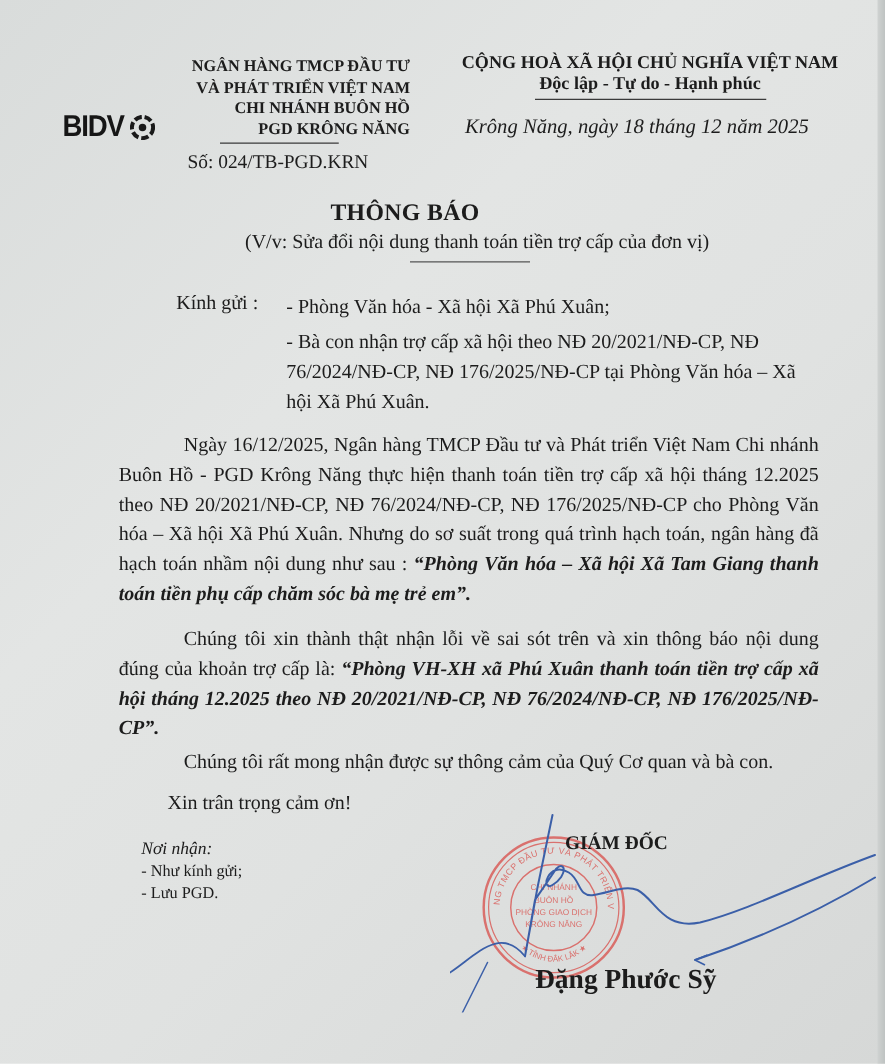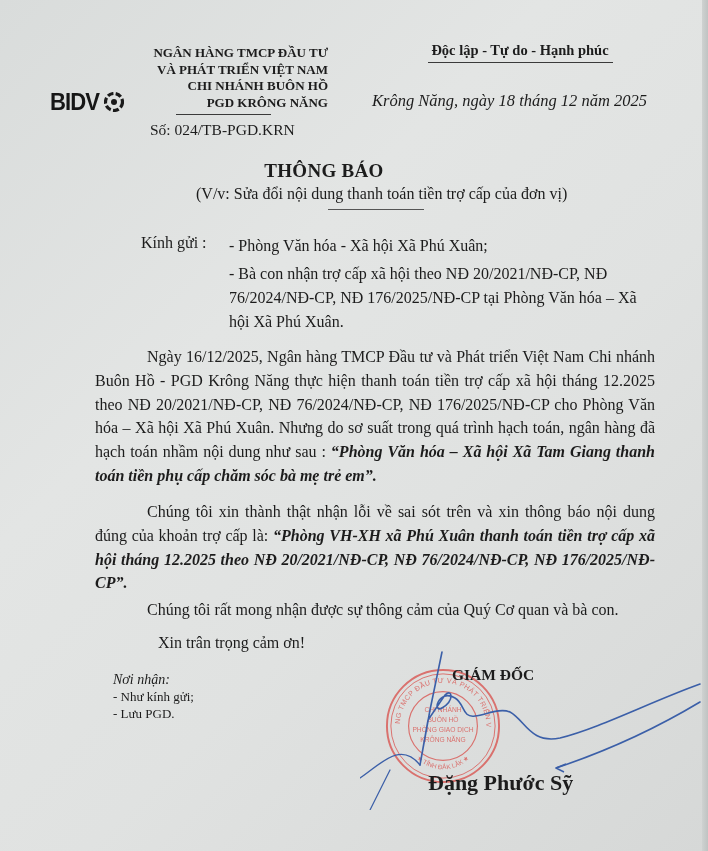--- a/index.html
+++ b/index.html
@@ -115,21 +115,21 @@
       text-align: justify;
     }
     .para .indent { display: inline-block; width: 52px; }
     .para .quote {
       font-weight: bold;
       font-style: italic;
     }
     .p1 { top: 345px; }
     .p2 { top: 500px; }
     .p3 { top: 598px; left: 95px; }
-    .p4 { top: 631px; left: 106px; }
+    .p4 { top: 631px; left: 82px; }
 
     
     .recv-block {
       left: 113px; top: 671px;
       font-size: 13px;
       line-height: 17px;
     }
     .recv-title { font-style: italic; font-size: 14px; }
 
     
@@ -169,20 +169,21 @@
 <div class="abs org-left">
   <div>NGÂN HÀNG TMCP ĐẦU TƯ</div>
   <div>VÀ PHÁT TRIỂN VIỆT NAM</div>
   <div>CHI NHÁNH BUÔN HỒ</div>
   <div>PGD KRÔNG NĂNG</div>
   <div class="underline-bar"></div>
 </div>
 <div class="abs doc-number">Số: 024/TB-PGD.KRN</div>
 
 <div class="abs org-right">
+  <div>CỘNG HOÀ XÃ HỘI CHỦ NGHĨA VIỆT NAM</div>
   <div>Độc lập - Tự do - Hạnh phúc</div>
   <div class="underline-bar"></div>
 </div>
 <div class="abs place-date">Krông Năng, ngày 18  tháng 12 năm 2025</div>
 
 <div class="abs title">THÔNG BÁO</div>
 <div class="abs subject">(V/v: Sửa đổi nội dung thanh toán tiền trợ cấp của đơn vị)</div>
 <div class="abs subject-underline"></div>
 
 <div class="abs recipients-label">Kính gửi :</div>

